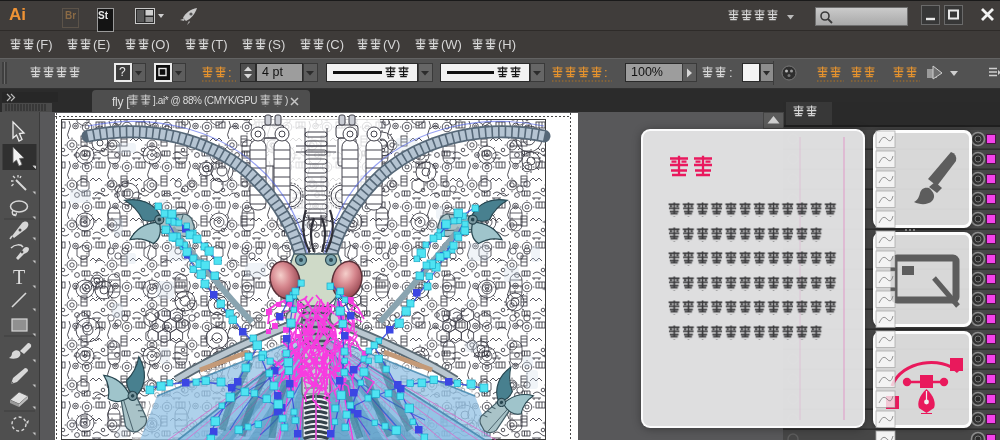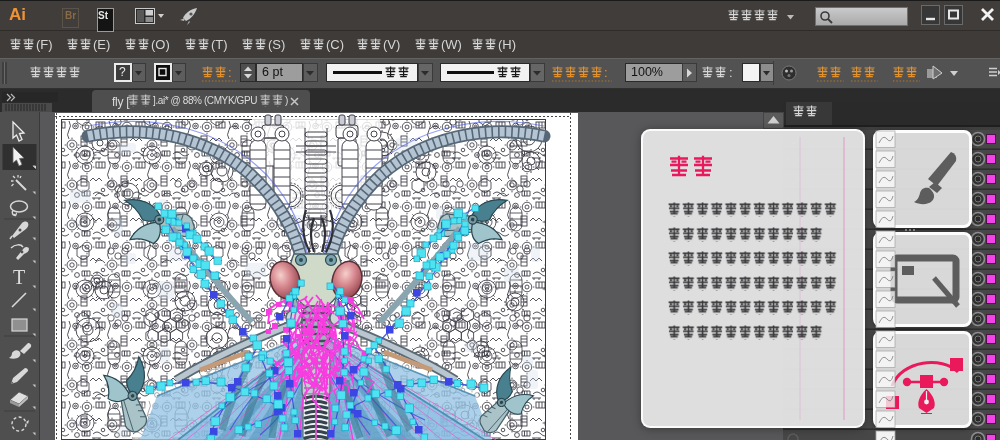--- a/index.html
+++ b/index.html
@@ -130,21 +130,21 @@
     </svg>
     <div class="abs" style="left:228px;top:65px;font-size:13px;color:#e4922e;font-weight:normal;white-space:nowrap;">:</div>
     <svg class="abs" style="left:202px;top:80px;" width="34" height="3">
       <path d="M0,1 h34" stroke="#b5741f" stroke-width="1.2" stroke-dasharray="1.5,1.8"></path>
     </svg>
     <div class="abs" style="left:240px;top:63px;width:16px;height:19px;background:#4e4e4e;border:1px solid #2a2a2a"></div>
     <svg class="abs" style="left:240px;top:63px;" width="16" height="19">
       <path d="M8,3.5 l4,4.5 -8,0 z" fill="#d8d8d8"></path>
       <path d="M8,15.5 l4,-4.5 -8,0 z" fill="#d8d8d8"></path>
     </svg>
-    <div class="abs" style="left:256px;top:63px;font-size:12.5px;color:#121212;font-weight:normal;white-space:nowrap;width:47px;height:19px;background:#9d9d9d;border:1px solid #2a2a2a;line-height:17px;padding-left:5px">6 pt</div>
+    <div class="abs" style="left:256px;top:63px;font-size:12.5px;color:#121212;font-weight:normal;white-space:nowrap;width:47px;height:19px;background:#9d9d9d;border:1px solid #2a2a2a;line-height:17px;padding-left:5px">4 pt</div>
     <div class="abs" style="left:303px;top:63px;width:15px;height:19px;background:#5d5d5d;border:1px solid #3a3a3a"></div>
     <svg class="abs" style="left:304px;top:70px;" width="13" height="7">
       <path d="M2,1 l8,0 -4,4.5 z" fill="#2c2c2c"></path>
     </svg>
     <div class="abs" style="left:326px;top:63px;width:92px;height:19px;background:#f2f2f2;border:1px solid #2a2a2a"></div>
     <svg class="abs" style="left:326px;top:63px;" width="92" height="19">
       <path d="M7,9.5 h49" stroke="#111" stroke-width="3"></path>
     </svg>
     <svg class="abs" style="left:385px;top:66px" width="26" height="13">
       <rect width="26" height="13" fill="url(#hzK13)" opacity="1.0"></rect>

